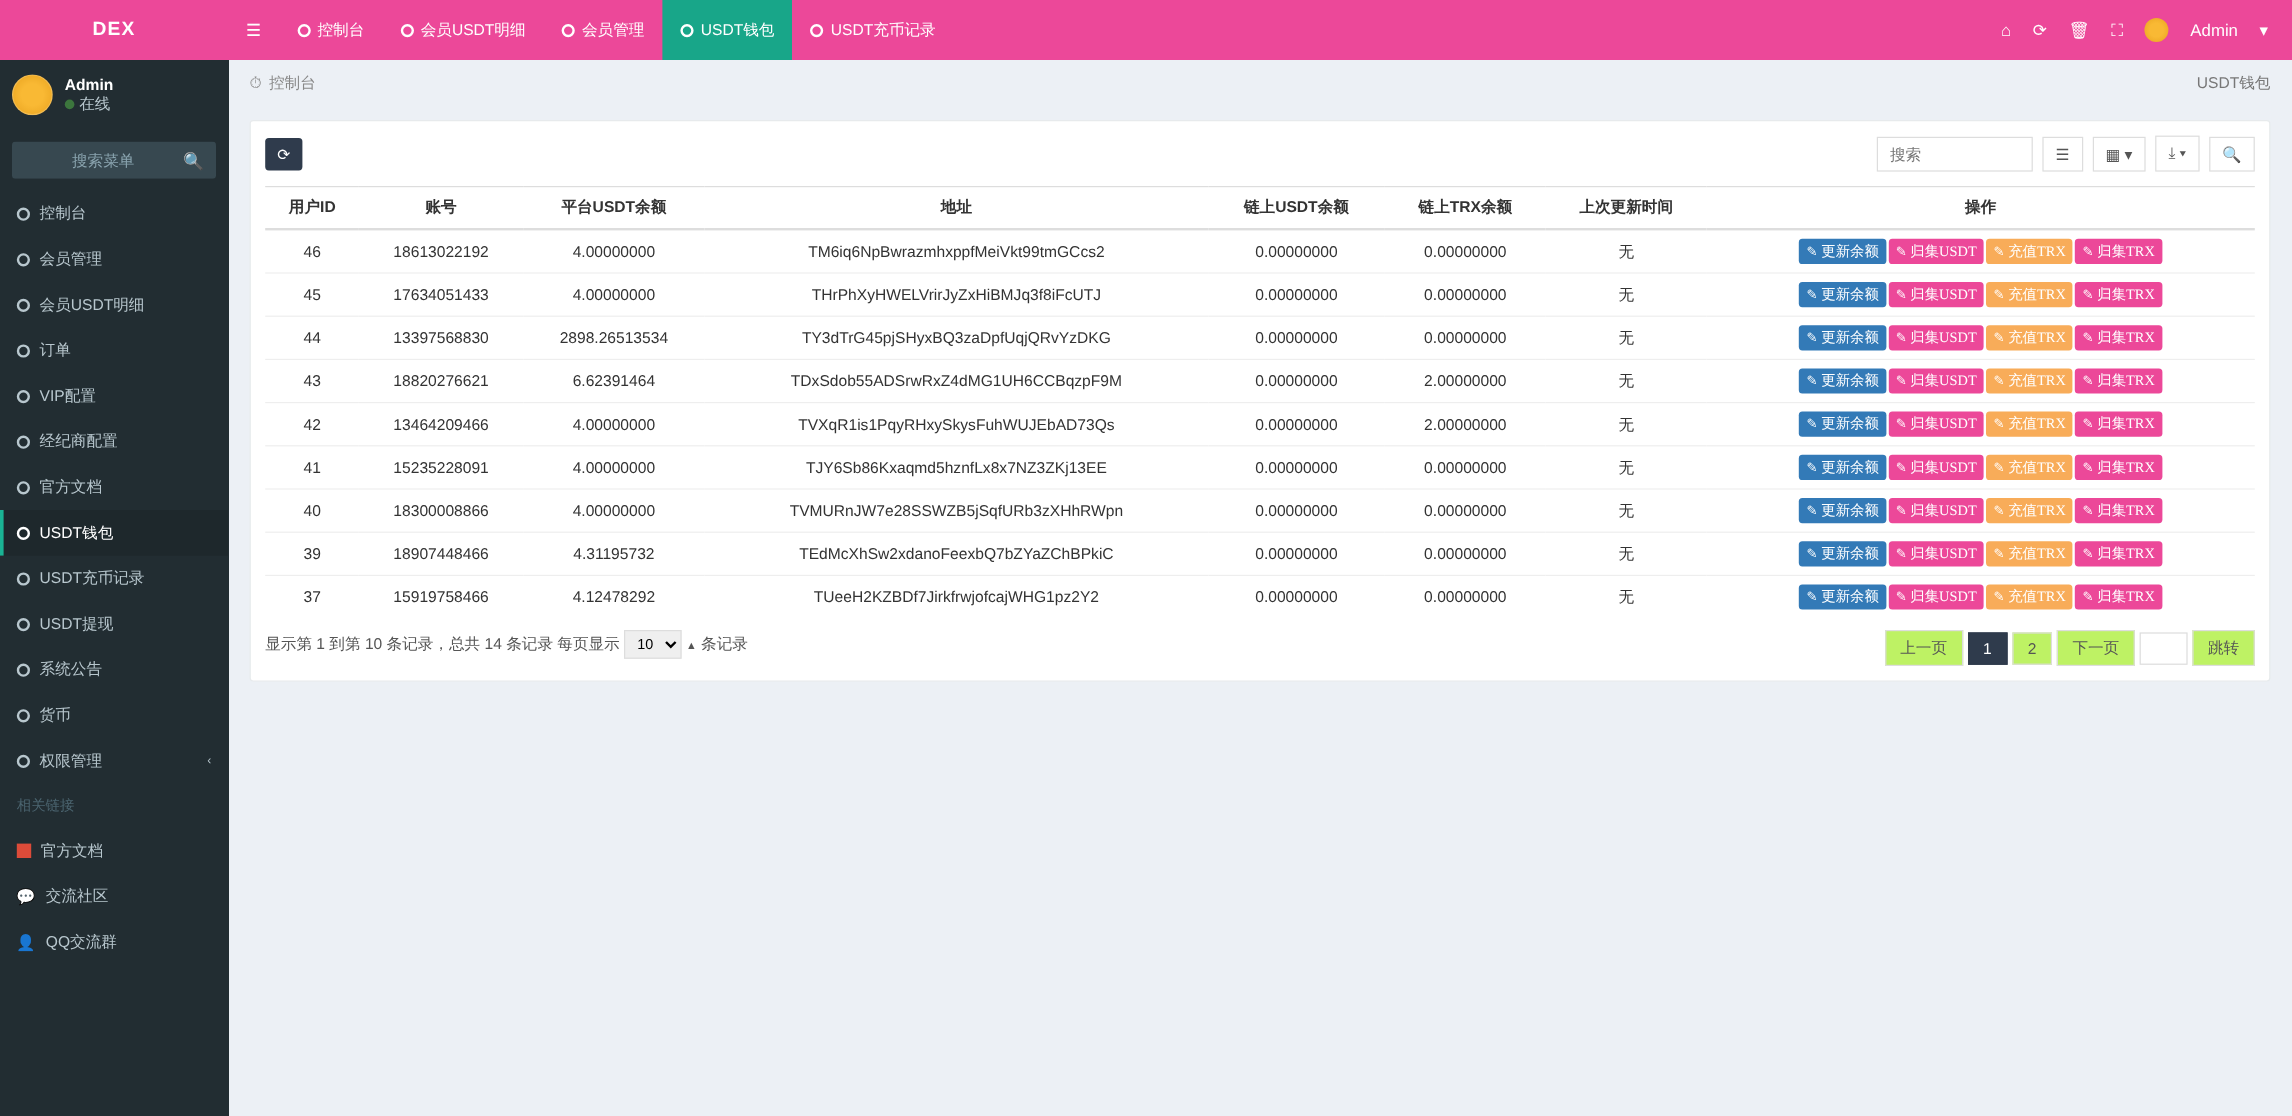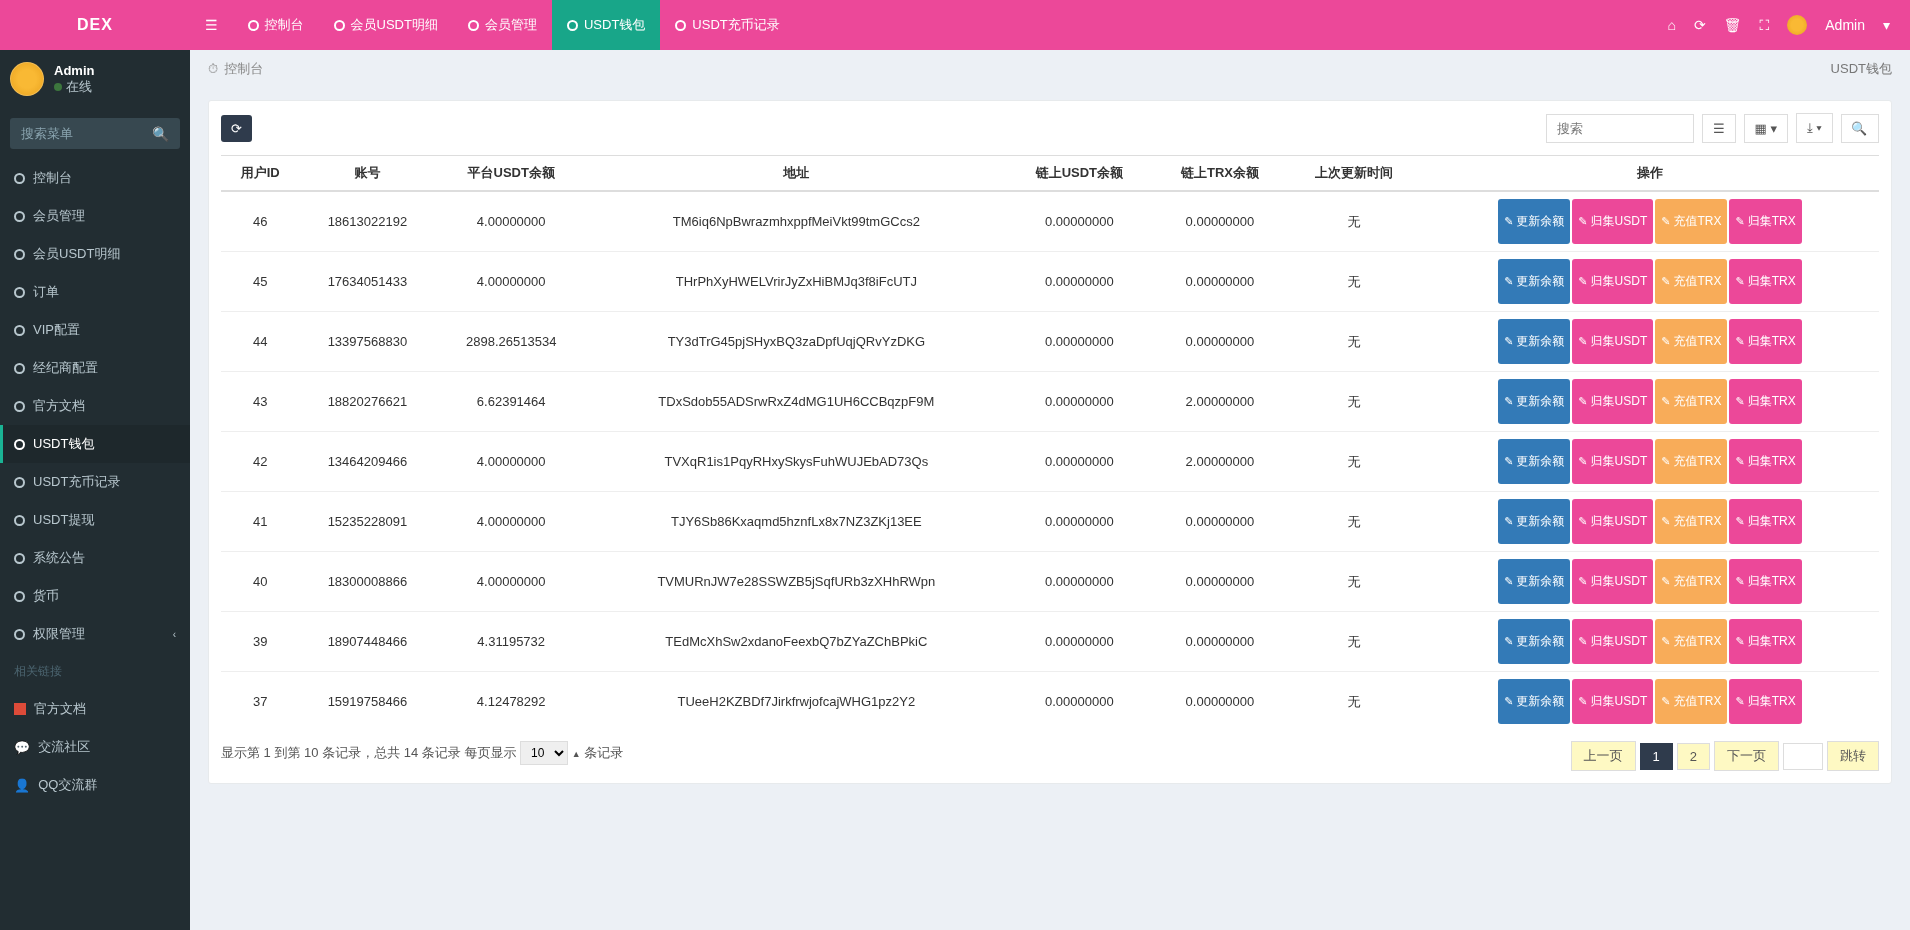--- a/index.html
+++ b/index.html
@@ -18,21 +18,21 @@
 .avatar-sm { width: 20px; height: 20px; border-radius: 50%; background: radial-gradient(circle, #f9b934 40%, #e8a11e 100%); display: inline-block; }
 
 
 .sidebar { width: 190px; background: #222d32; color: #b8c7ce; position: fixed; top: 50px; bottom: 0; left: 0; overflow-y: auto; }
 .user-panel { padding: 12px 10px; display: flex; align-items: center; gap: 10px; }
 .user-avatar { width: 34px; height: 34px; border-radius: 50%; background: radial-gradient(circle, #f9b934 40%, #e8a11e 100%); border: 1px solid rgba(255,255,255,0.2); }
 .user-info { font-size: 13px; }
 .user-info .name { color: #fff; font-weight: bold; }
 .user-info .status .dot { width: 8px; height: 8px; border-radius: 50%; background: #3c763d; display: inline-block; margin-right: 4px; }
 .search-box { margin: 10px; position: relative; }
-.search-box input { width: 100%; background: #374850; border: 1px solid transparent; border-radius: 3px; color: #fff; padding: 7px 28px 7px 10px; font-size: 13px; outline: none; }
+.search-box input { width: 100%; background: #374850; border: 1px solid transparent; border-radius: 3px; color: #fff; padding: 7px 28px 7px 10px; font-size: 13px; outline: none; text-align: center; }
 .search-box input::placeholder { color: #8aa4af; }
 .search-box .sicon { position: absolute; right: 10px; top: 8px; color: #8aa4af; }
 .nav { list-style: none; }
 .nav li { padding: 10px 14px; cursor: pointer; display: flex; align-items: center; gap: 8px; font-size: 13px; position: relative; }
 .nav li .circ { width: 11px; height: 11px; border: 2px solid #b8c7ce; border-radius: 50%; display: inline-block; }
 .nav li.active { background: #1e282c; color: #fff; border-left: 3px solid #1ab394; padding-left: 11px; }
 .nav li.active .circ { border-color: #fff; }
 .nav li .chev { margin-left: auto; font-size: 10px; }
 .nav-header { padding: 10px 14px; color: #4b646f; font-size: 12px; }
 .nav li .sq-red { width: 12px; height: 12px; background: #dd4b39; display: inline-block; }
@@ -42,38 +42,38 @@
 
 .content { margin-left: 190px; padding: 0; }
 .breadcrumb { padding: 10px 18px; color: #888; font-size: 13px; display: flex; align-items: center; justify-content: space-between; }
 .breadcrumb .left { display: flex; align-items: center; gap: 6px; }
 .breadcrumb .right { color: #777; }
 
 .panel { background: #fff; margin: 12px 18px; border: 1px solid #e7eaec; border-radius: 3px; padding: 12px; }
 .toolbar { display: flex; align-items: center; margin-bottom: 12px; }
 .btn-dark { background: #2f3b4c; color: #fff; border: none; border-radius: 3px; padding: 6px 10px; cursor: pointer; font-size: 13px; }
 .tool-right { margin-left: auto; display: flex; align-items: center; gap: 8px; }
-.tool-right input { border: 1px solid #ddd; padding: 6px 10px; font-size: 13px; width: 148px; }
+.tool-right input { border: 1px solid #ddd; padding: 6px 10px; font-size: 13px; width: 130px; }
 .btn-outline { background: #fff; border: 1px solid #ddd; padding: 6px 10px; cursor: pointer; font-size: 13px; color: #555; }
 
 
 table { width: 100%; border-collapse: collapse; font-size: 13px; }
 thead th { border-top: 1px solid #ddd; border-bottom: 2px solid #ddd; padding: 8px; font-weight: bold; }
 tbody td { border-top: 1px solid #eee; padding: 7px 8px; text-align: center; }
-.btn-xs { padding: 14px 6px; font-size: 12px; border-radius: 3px; color: #fff; border: none; cursor: pointer; display: inline-flex; align-items: center; gap: 3px; margin: 0 1px; }
+.btn-xs { padding: 2px 6px; font-size: 12px; border-radius: 3px; color: #fff; border: none; cursor: pointer; display: inline-flex; align-items: center; gap: 3px; margin: 0 1px; font-family: Liberation Serif, serif; }
 .btn-primary { background: #337ab7; }
 .btn-danger { background: #ec4899; }
 .btn-warning { background: #f8ac59; }
 .pencil::before { content: "✎"; font-size: 11px; }
 
 
 .footer { display: flex; justify-content: space-between; margin-top: 10px; font-size: 13px; color: #555; flex-wrap: wrap; gap: 8px; }
 .select-sm { border: 1px solid #ddd; padding: 3px 6px; font-size: 12px; }
 .pagination { display: flex; gap: 4px; align-items: center; }
-.page-btn { border: 1px solid #ddd; background: #fef9c3; padding: 5px 12px; cursor: pointer; font-size: 13px; color: #555; }
+.page-btn { border: 1px solid #ddd; background: #bef264; padding: 5px 12px; cursor: pointer; font-size: 13px; color: #555; }
 .page-btn.active { background: #2f3b4c; color: #fff; border-color: #2f3b4c; }
 .page-input { border: 1px solid #ddd; width: 40px; padding: 5px 6px; font-size: 13px; }
 </style>
 </head>
 <body>
 
 <div class="header">
   <div class="logo">DEX</div>
   <div class="hamburger">☰</div>
   <div class="top-tabs" id="top-tabs">

